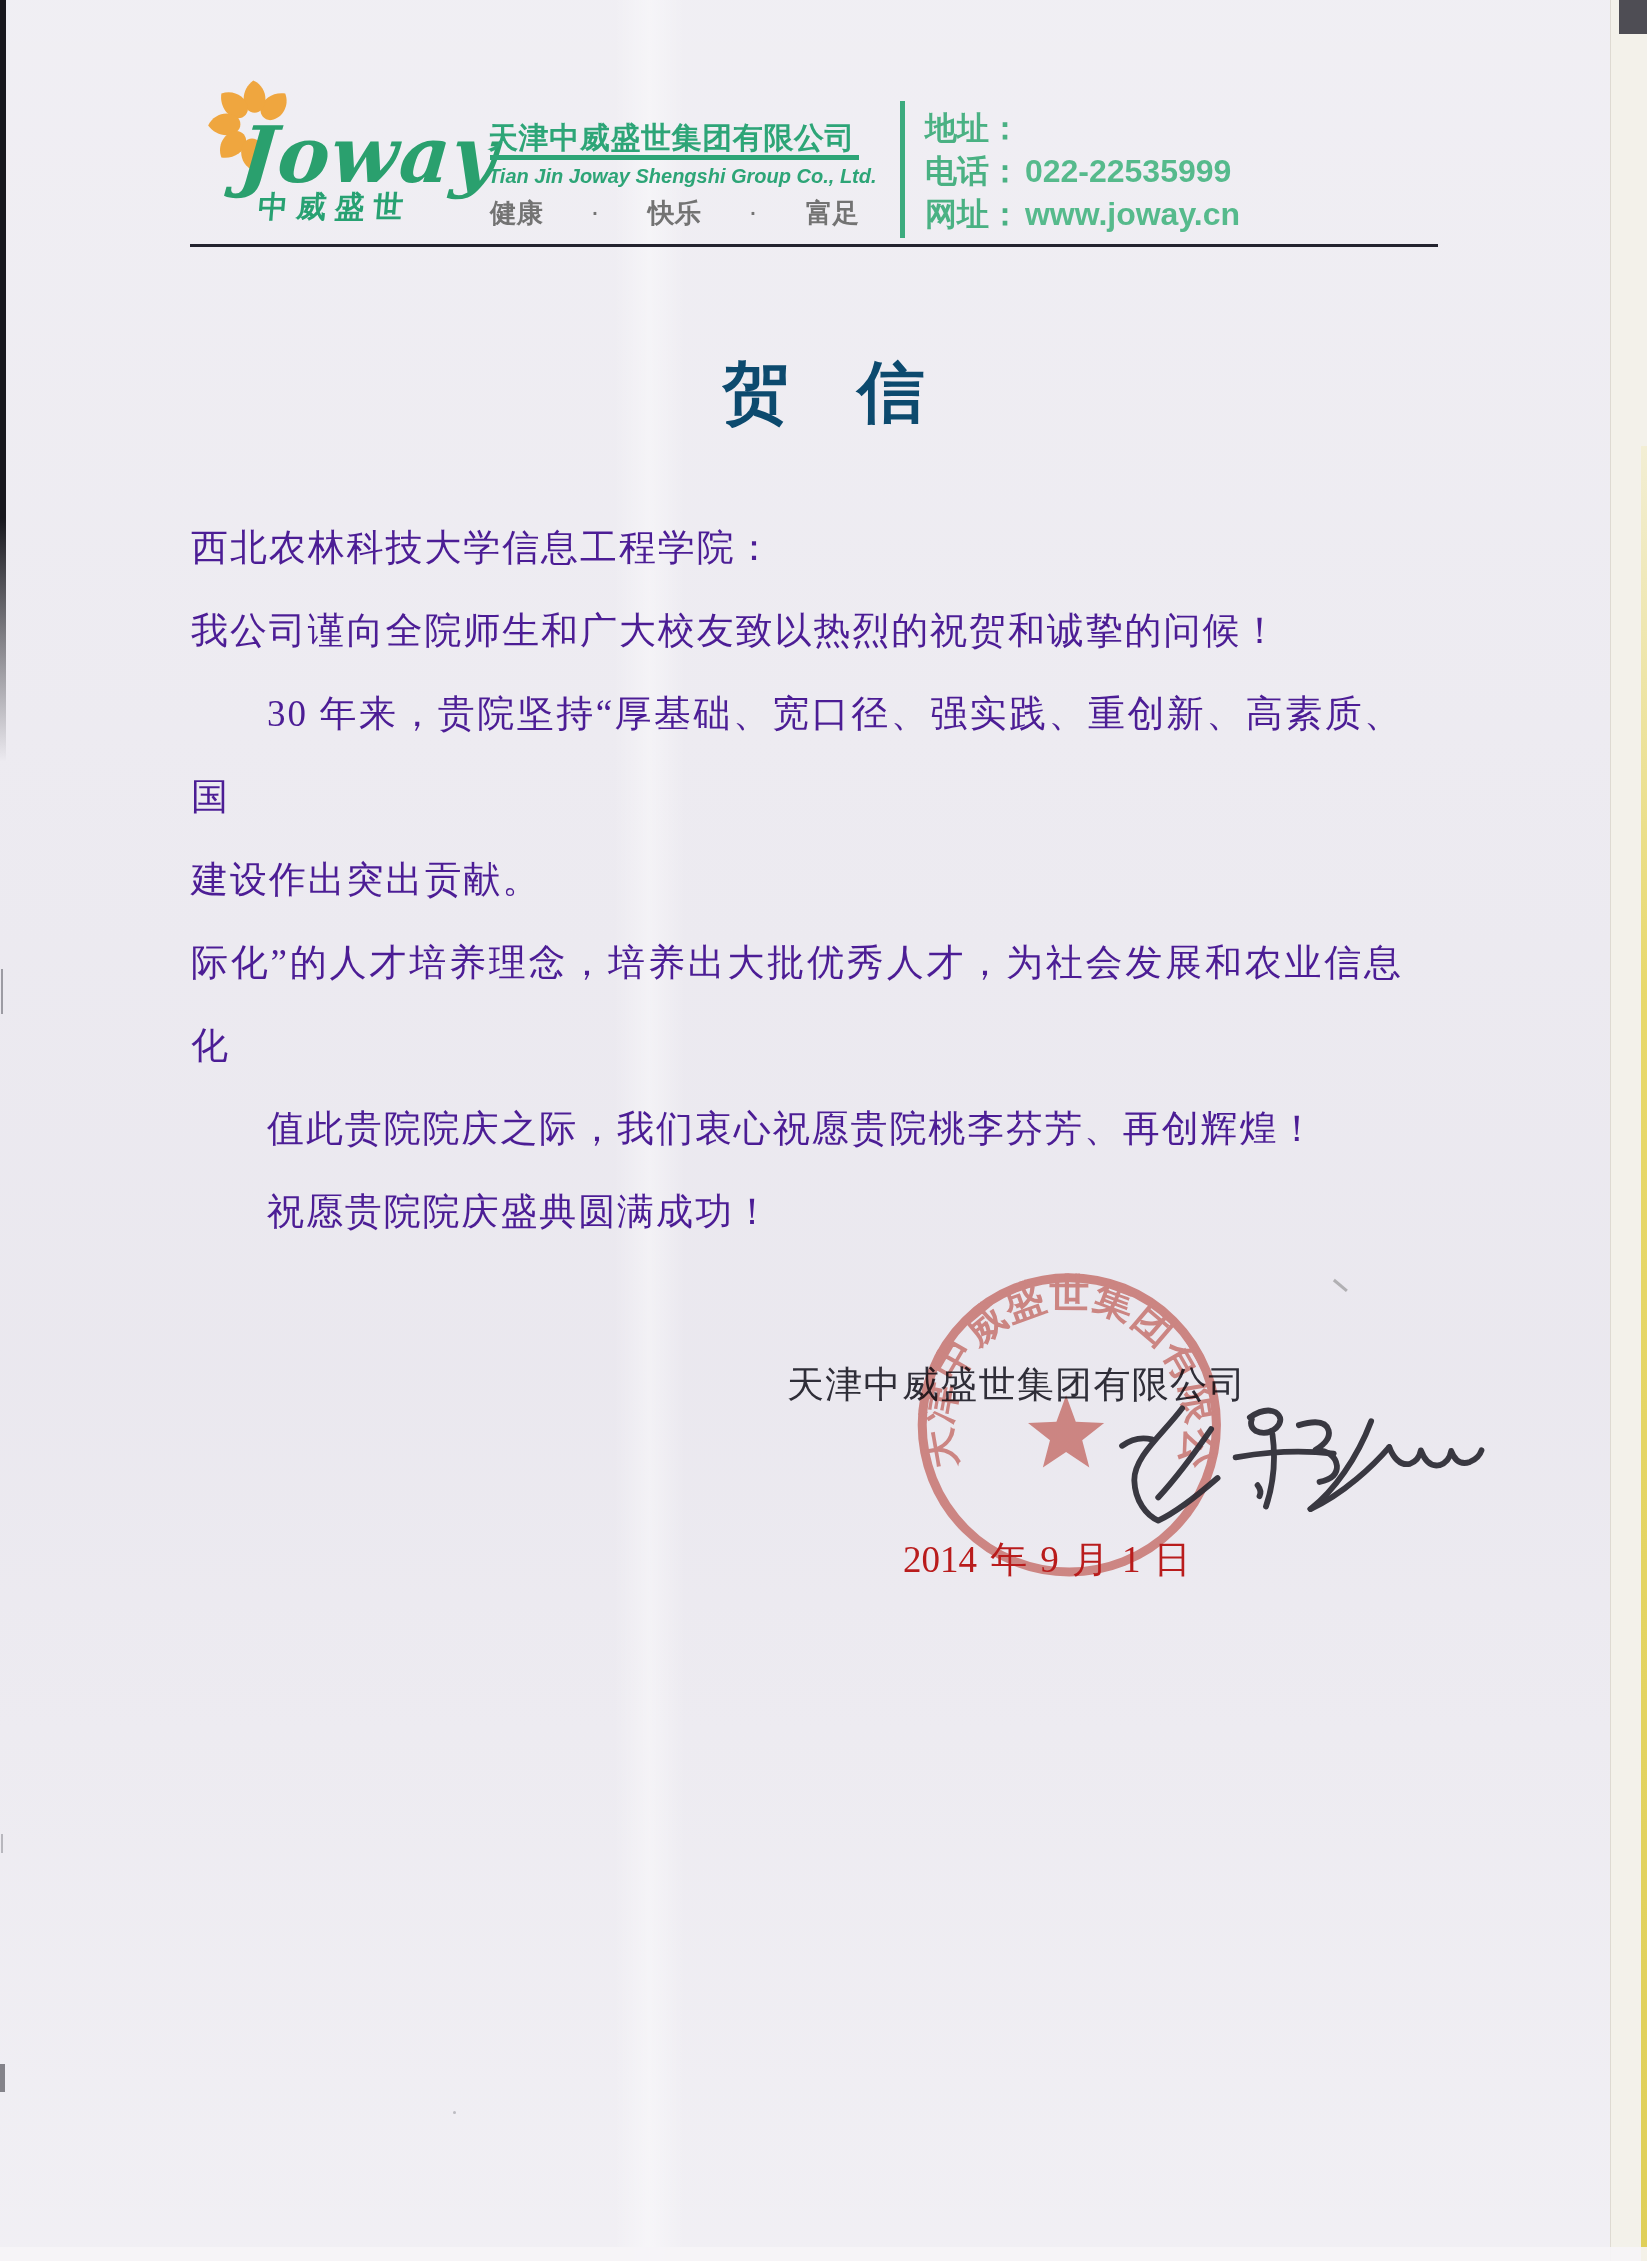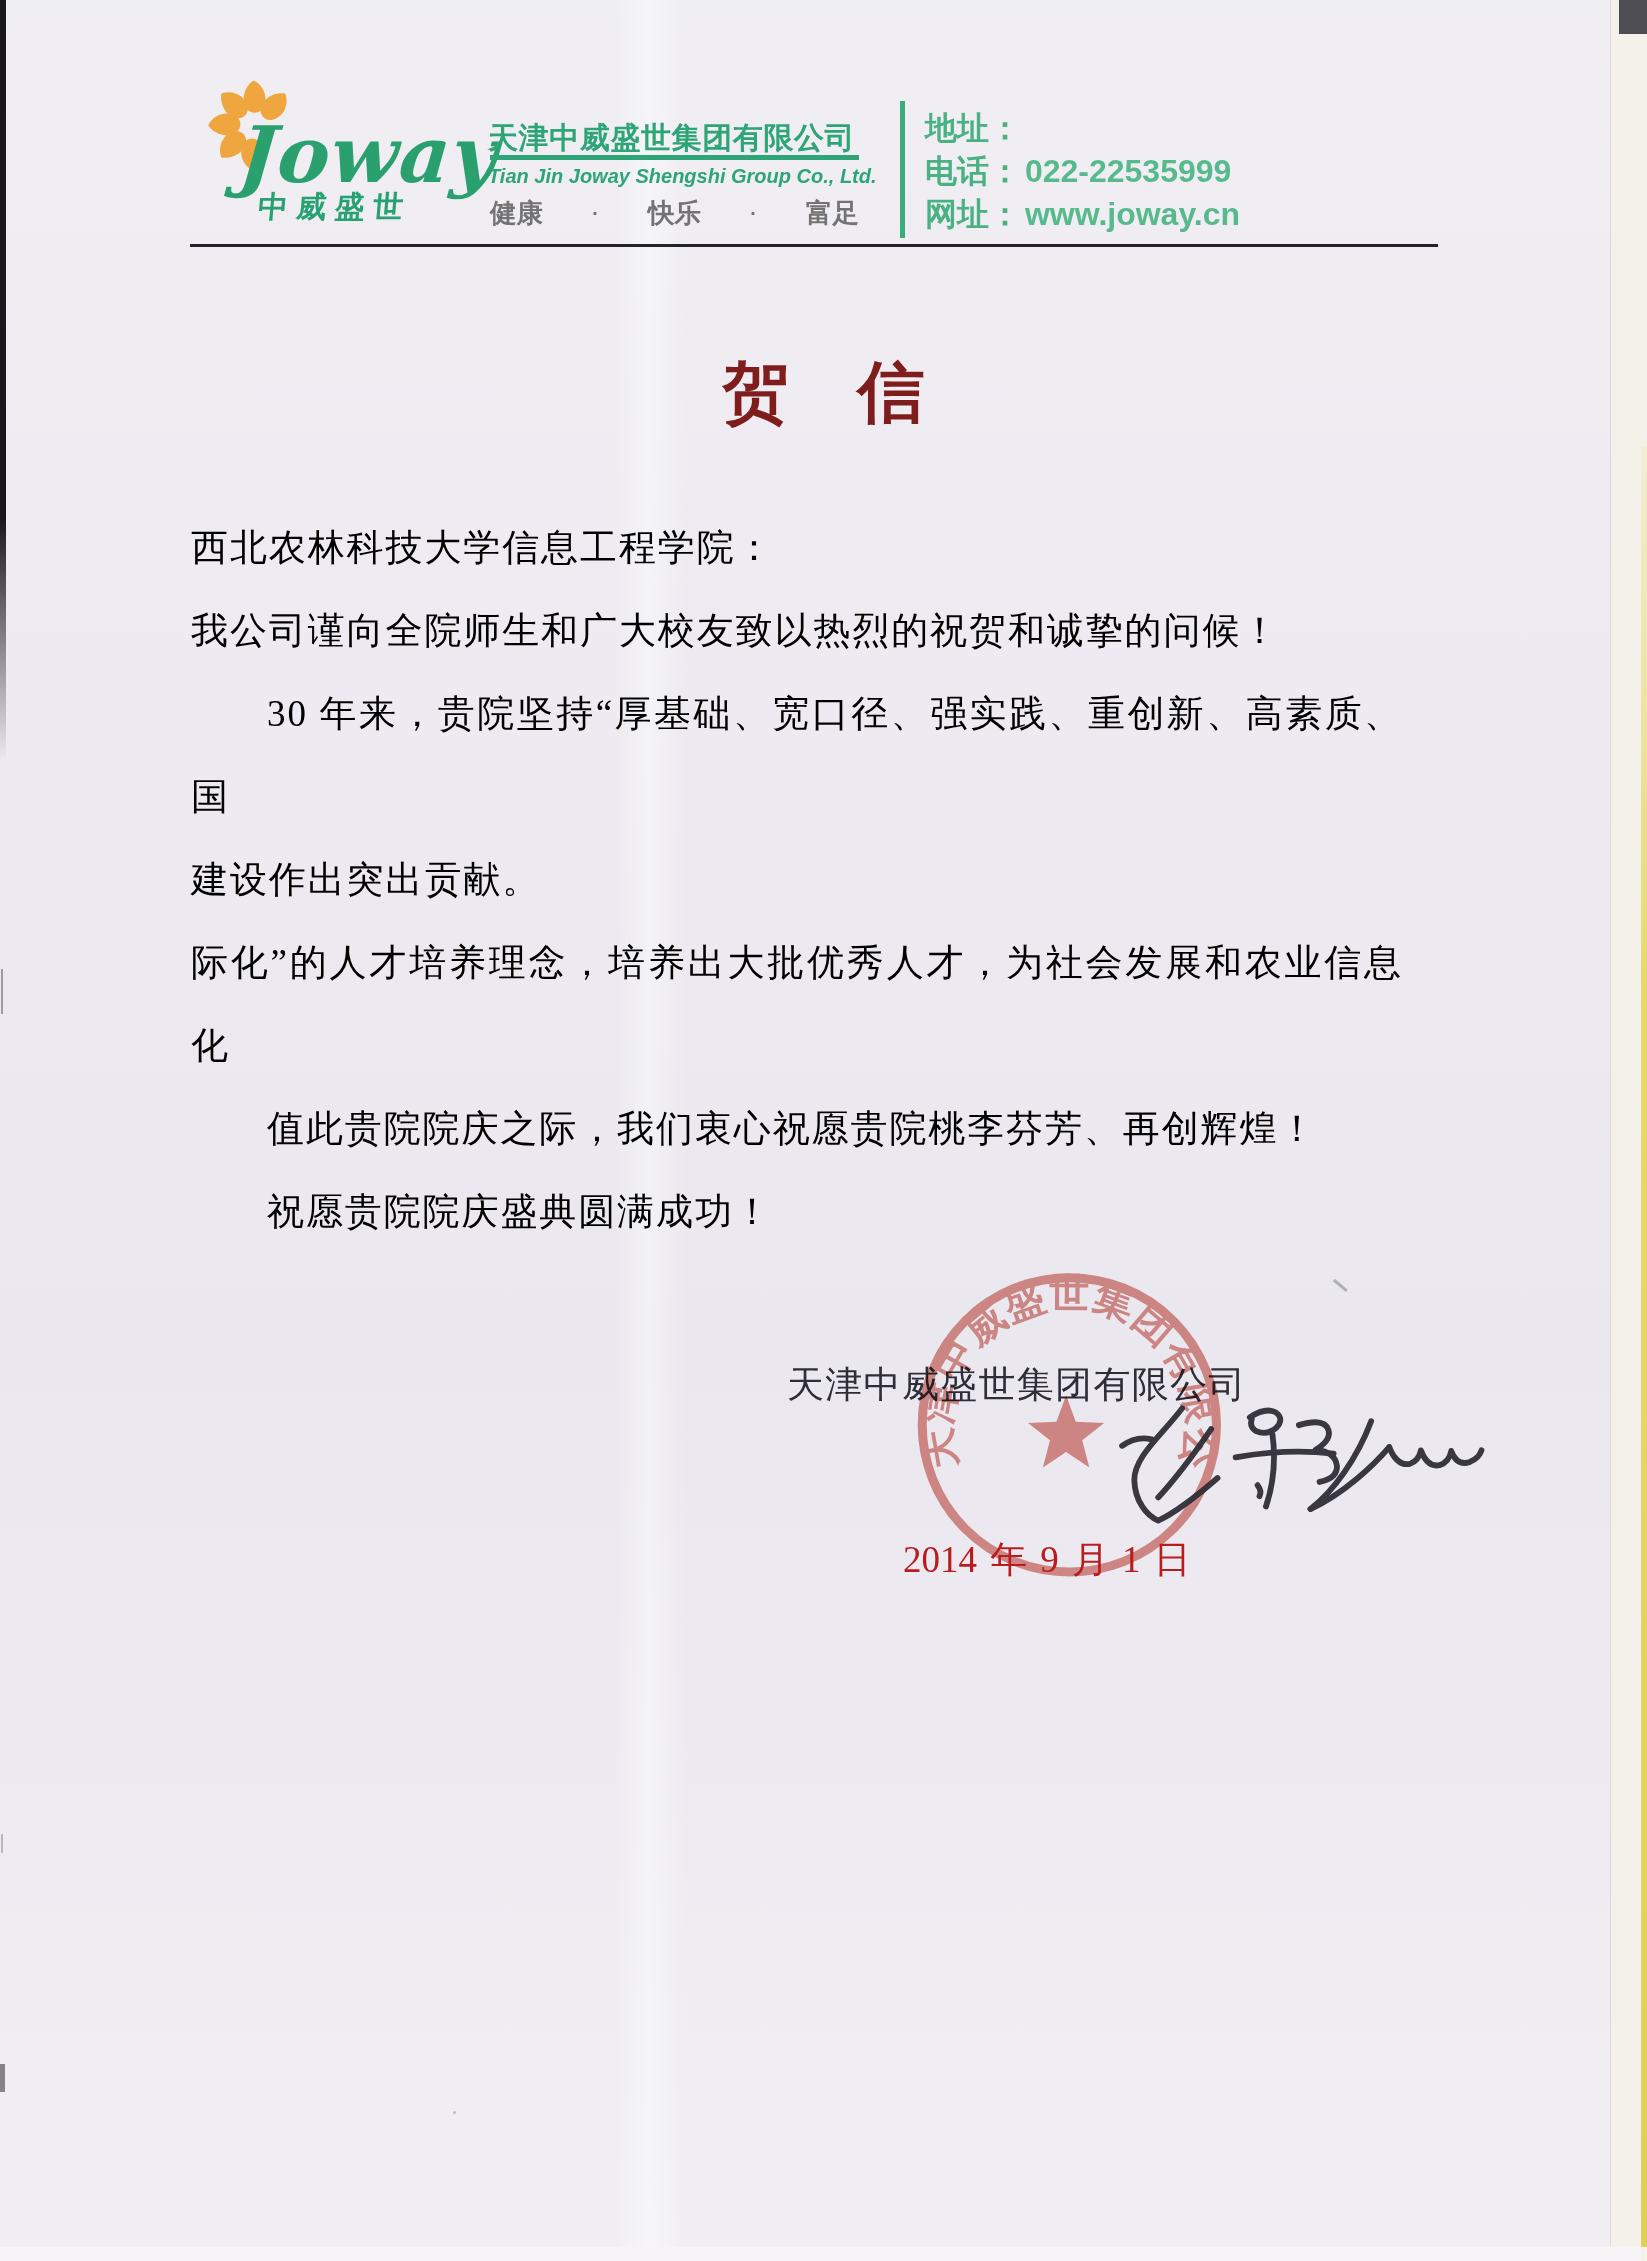--- a/index.html
+++ b/index.html
@@ -39,23 +39,23 @@
   .lh-divider{position:absolute;left:900px;top:101px;width:4.5px;height:137px;background:#3cab7e;}
   .contact{position:absolute;left:925px;top:107px;font-family:"Liberation Sans","DejaVu Sans",sans-serif;
         font-size:32px;font-weight:bold;color:#56ba8c;}
   .contact .row{height:43px;display:flex;align-items:center;white-space:nowrap;}
   .contact .lab{color:#4ab183;}
   .contact .val{margin-left:3.9px;}
   .dark-rule{position:absolute;left:190px;top:244px;width:1248px;height:3.2px;background:#23232e;}
 
   
   .title{position:absolute;left:0;top:347px;width:1647px;margin:0;text-align:center;
-        font-size:67px;font-weight:bold;letter-spacing:68px;padding-left:68px;box-sizing:border-box;color:#7f1d1d;}
+        font-size:67px;font-weight:bold;letter-spacing:68px;padding-left:68px;box-sizing:border-box;color:#0c4a6e;}
   .body{position:absolute;left:191px;top:506px;width:1212px;font-size:37px;line-height:83px;
-        letter-spacing:1.9px;color:#000000;}
+        letter-spacing:1.9px;color:#4c1d95;}
   .body .body-line{min-height:83px;}
   .body .indent{text-indent:76px;}
   .body .fill{text-align:justify;text-align-last:justify;}
   .closing-company{position:absolute;left:787px;top:1360px;font-size:37px;letter-spacing:1.3px;color:#2f2e38;white-space:nowrap;}
   .date-line{position:absolute;left:903px;top:1535px;font-size:37px;color:#b91c1c;word-spacing:3.9px;white-space:nowrap;}
   .seal-svg{position:absolute;left:895px;top:1250px;mix-blend-mode:multiply;opacity:.55;}
   .sig-svg{position:absolute;left:1104px;top:1376px;opacity:.93;}
 </style>
 </head>
 <body>

